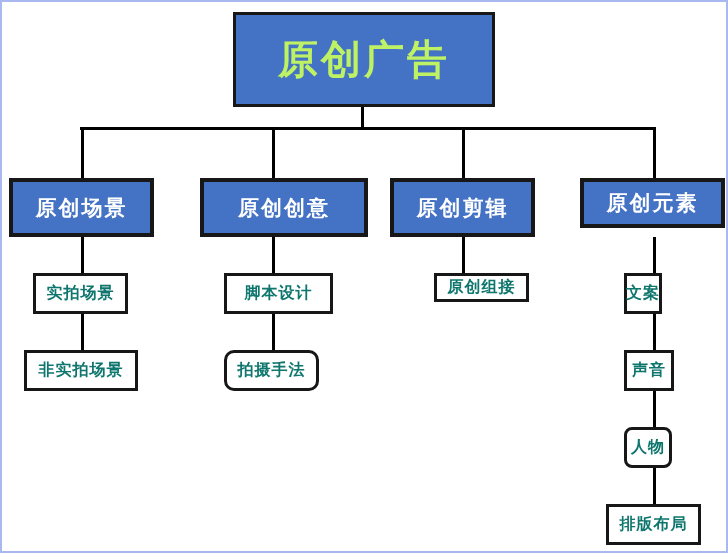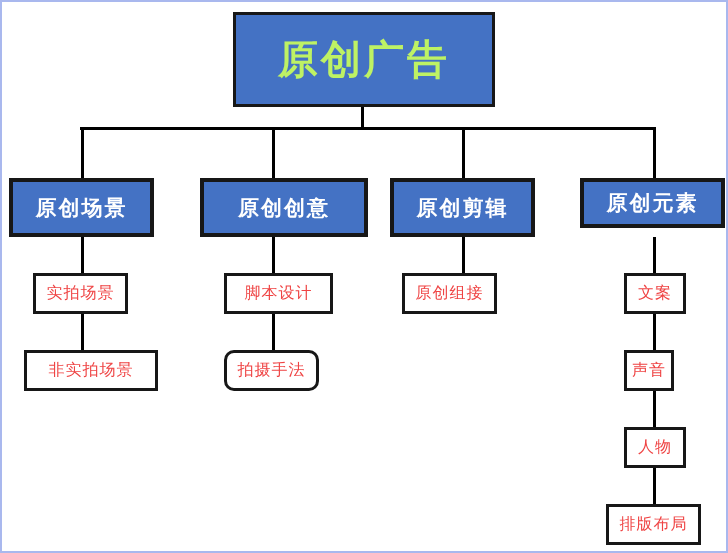--- a/index.html
+++ b/index.html
@@ -50,23 +50,23 @@
     background: #4472c4;
     border: 4px solid #171717;
     color: #ffffff;
     font-size: 21px;
     font-weight: bold;
     letter-spacing: 2px;
   }
   .node-leaf {
     background: #ffffff;
     border: 3px solid #171717;
-    color: #ef4444;
+    color: #0f766e;
     font-size: 16px;
-    font-weight: normal;
+    font-weight: bold;
     letter-spacing: 1px;
   }
 </style>
 </head>
 <body>
 
 <div id="canvas">
   <div id="connector-layer">
       <div class="conn conn-v" style="left: 359px; top: 105px; height: 23px;"></div>
       <div class="conn conn-h" style="left: 78px; top: 125px; width: 576px;"></div>
@@ -81,25 +81,25 @@
       <div class="conn conn-v" style="left: 651px; top: 125px; height: 51px;"></div>
       <div class="conn conn-v" style="left: 651px; top: 235px; height: 38px;"></div>
       <div class="conn conn-v" style="left: 651px; top: 312px; height: 38px;"></div>
       <div class="conn conn-v" style="left: 651px; top: 389px; height: 38px;"></div>
       <div class="conn conn-v" style="left: 651px; top: 466px; height: 38px;"></div>
     </div>
   <div id="node-layer">
       <div class="node node-root" style="left: 231px; top: 10px; width: 262px; height: 95px;">原创广告</div>
       <div class="node node-l2" style="left: 7px; top: 176px; width: 145px; height: 59px;">原创场景</div>
       <div class="node node-leaf" style="left: 31px; top: 271px; width: 95px; height: 41px;">实拍场景</div>
-      <div class="node node-leaf" style="left: 22px; top: 348px; width: 134px; height: 41px;">非实拍场景</div>
+      <div class="node node-leaf" style="left: 22px; top: 348px; width: 114px; height: 41px;">非实拍场景</div>
       <div class="node node-l2" style="left: 198px; top: 176px; width: 168px; height: 59px;">原创创意</div>
       <div class="node node-leaf" style="left: 222px; top: 271px; width: 109px; height: 41px;">脚本设计</div>
       <div class="node node-leaf" style="left: 222px; top: 348px; width: 95px; height: 41px; border-radius: 10px;">拍摄手法</div>
       <div class="node node-l2" style="left: 388px; top: 176px; width: 145px; height: 59px;">原创剪辑</div>
-      <div class="node node-leaf" style="left: 400px; top: 271px; width: 95px; height: 41px;">原创组接</div>
+      <div class="node node-leaf" style="left: 432px; top: 271px; width: 95px; height: 29px;">原创组接</div>
       <div class="node node-l2" style="left: 578px; top: 176px; width: 145px; height: 50px;">原创元素</div>
-      <div class="node node-leaf" style="left: 622px; top: 271px; width: 62px; height: 41px;">文案</div>
+      <div class="node node-leaf" style="left: 622px; top: 271px; width: 38px; height: 41px;">文案</div>
       <div class="node node-leaf" style="left: 622px; top: 348px; width: 50px; height: 41px;">声音</div>
-      <div class="node node-leaf" style="left: 622px; top: 425px; width: 62px; height: 41px;">人物</div>
+      <div class="node node-leaf" style="left: 622px; top: 425px; width: 48px; height: 41px; border-radius: 8px;">人物</div>
       <div class="node node-leaf" style="left: 604px; top: 502px; width: 95px; height: 41px;">排版布局</div>
     </div>
 </div>
 
 </body></html>

